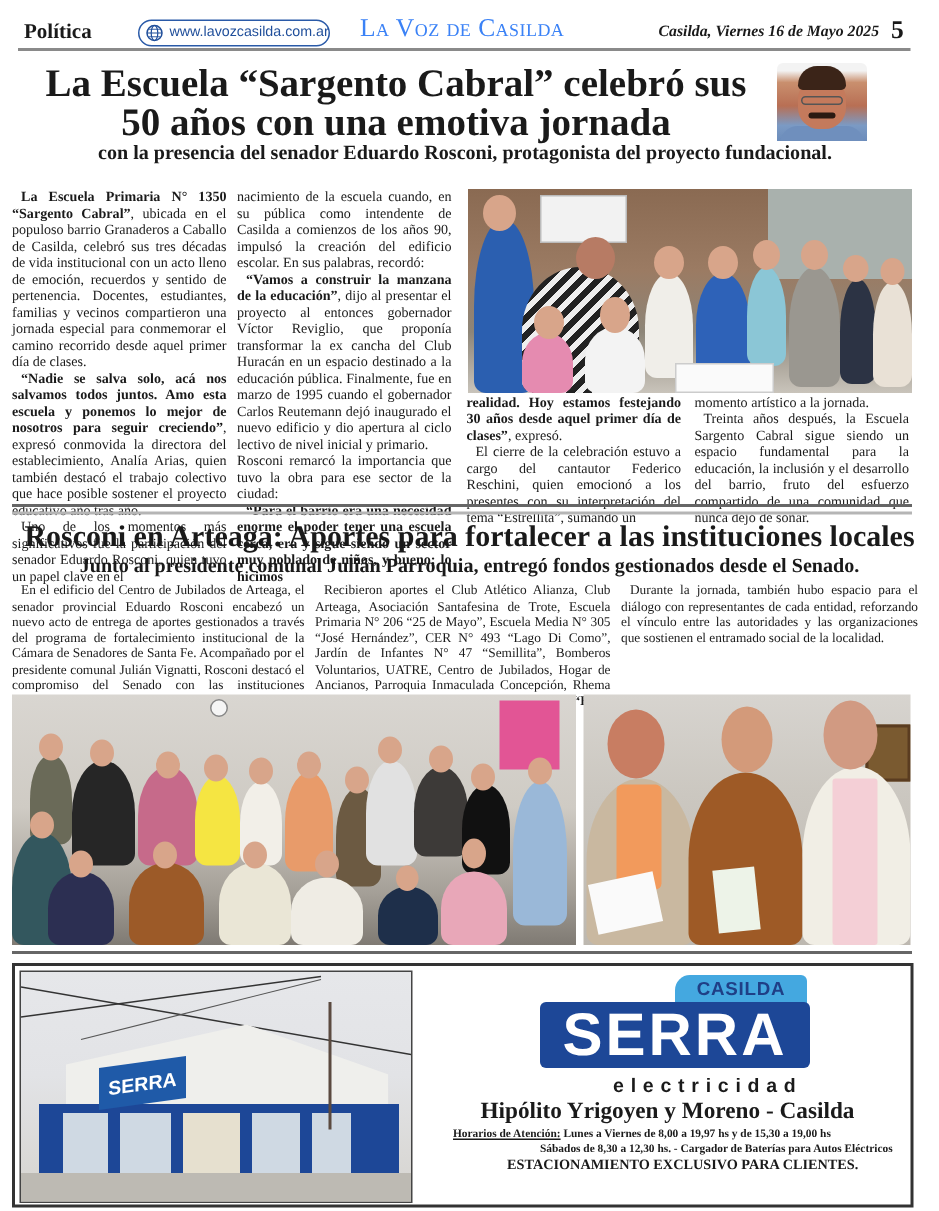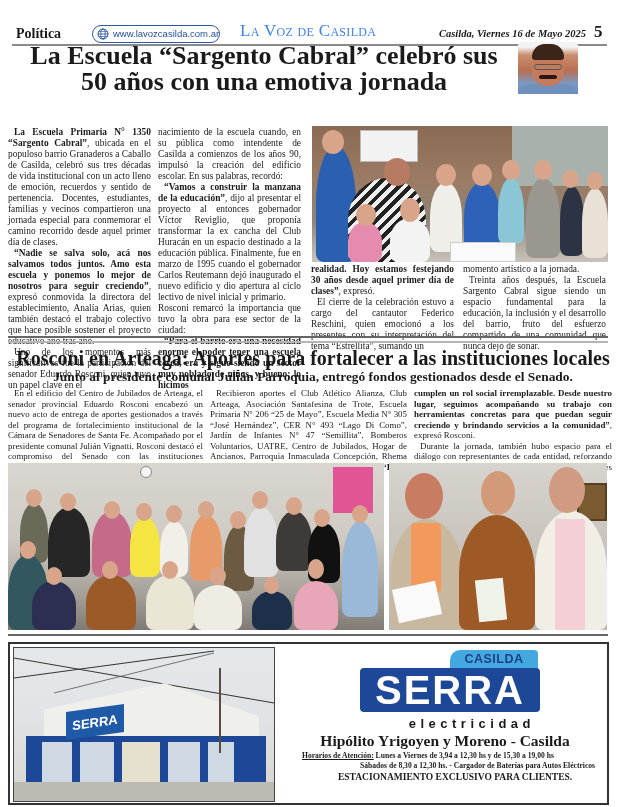--- a/index.html
+++ b/index.html
@@ -1,20 +1,20 @@
 <!DOCTYPE html>
 <html><head>
 <meta charset="utf-8">
 <style>
   * { box-sizing: border-box; margin: 0; padding: 0; }
   html, body { width: 626px; height: 807px; background: #ffffff; overflow: hidden; }
   body { position: relative; font-family: "Liberation Serif", "DejaVu Serif", serif; color: #1a1a1a; }
 
   
-  .hdr { position: absolute; left: 12px; top: 8px; width: 595px; height: 26px; border-bottom: 2px solid #8a8a8a; margin-top: 12px; }
+  .hdr { position: absolute; left: 12px; top: 8px; width: 595px; height: 26px; border-bottom: 2px solid #8a8a8a; }
   .hdr-section { position: absolute; left: 4px; top: 6px; font-weight: bold; font-size: 14px; }
   .hdr-url { position: absolute; left: 80px; top: 5px; height: 18px; width: 128px; border: 1px solid #2a5aa8; border-radius: 9px; color: #1f4e9a; font-family: "Liberation Sans", sans-serif; font-size: 9.5px; line-height: 16px; padding-left: 20px; }
   .hdr-url .globe { position: absolute; left: 4px; top: 2px; width: 12px; height: 12px; }
   .hdr-logo { position: absolute; left: 228px; top: 1px; font-size: 17px; color: #3b82f6; letter-spacing: 0.3px; font-variant: small-caps; }
   .hdr-date { position: absolute; left: 427px; top: 8px; font-style: italic; font-weight: bold; font-size: 10.5px; }
   .hdr-page { position: absolute; left: 582px; top: 2px; font-weight: bold; font-size: 17px; }
 
   
   .a1-title { position: absolute; left: 14px; top: 43px; width: 500px; text-align: center; font-weight: bold; font-size: 26px; line-height: 26px; }
   .byline-photo { position: absolute; left: 518px; top: 42px; width: 60px; height: 52px; background: linear-gradient(180deg,#f3f3f3 0%,#f3f3f3 10%,#c98f6e 25%,#b86f54 55%,#7b9ac4 80%,#6b8cbb 100%); border-radius: 4px 4px 0 0; overflow: hidden; }
@@ -96,20 +96,21 @@
 
 <div class="byline-photo">
   <div class="shirt"></div>
   <div class="face"></div>
   <div class="hair"></div>
   <div class="glasses"></div>
   <div class="mst"></div>
 </div>
 
 <div class="a1-sub">
+  <div>con la presencia del senador Eduardo Rosconi, protagonista del proyecto fundacional.</div>
 </div>
 
 <div class="col a1-c1">
   <p><b>La Escuela Primaria N° 1350 “Sargento Cabral”</b><span>, ubicada en el populoso barrio Granaderos a Caballo de Casilda, celebró sus tres décadas de vida institucional con un acto lleno de emoción, recuerdos y sentido de pertenencia. Docentes, estudiantes, familias y vecinos compartieron una jornada especial para conmemorar el camino recorrido desde aquel primer día de clases.</span></p>
   <p><b>“Nadie se salva solo, acá nos salvamos todos juntos. Amo esta escuela y ponemos lo mejor de nosotros para seguir creciendo”</b><span>, expresó conmovida la directora del establecimiento, Analía Arias, quien también destacó el trabajo colectivo que hace posible sostener el proyecto educativo año tras año.</span></p>
   <p><span>Uno de los momentos más significativos fue la participación del senador Eduardo Rosconi, quien tuvo un papel clave en el</span></p>
 </div>
 
 <div class="col a1-c2">
   <p style="text-indent:0"><span>nacimiento de la escuela cuando, en su pública como intendente de Casilda a comienzos de los años 90, impulsó la creación del edificio escolar. En sus palabras, recordó:</span></p>
@@ -164,21 +165,20 @@
 <div class="a2-title">Rosconi en Arteaga: Aportes para fortalecer a las instituciones locales</div>
 <div class="a2-sub">Junto al presidente comunal Julián Parroquia, entregó fondos gestionados desde el Senado.</div>
 
 <div class="col a2-c1">
   <p><span>En el edificio del Centro de Jubilados de Arteaga, el senador provincial Eduardo Rosconi encabezó un nuevo acto de entrega de aportes gestionados a través del programa de fortalecimiento institucional de la Cámara de Senadores de Santa Fe. Acompañado por el presidente comunal Julián Vignatti, Rosconi destacó el compromiso del Senado con las instituciones intermedias del departamento Caseros.</span></p>
 </div>
 <div class="col a2-c2">
   <p><span>Recibieron aportes el Club Atlético Alianza, Club Arteaga, Asociación Santafesina de Trote, Escuela Primaria N° 206 “25 de Mayo”, Escuela Media N° 305 “José Hernández”, CER N° 493 “Lago Di Como”, Jardín de Infantes N° 47 “Semillita”, Bomberos Voluntarios, UATRE, Centro de Jubilados, Hogar de Ancianos, Parroquia Inmaculada Concepción, Rhema Misión Internacional y el SAMCo local. </span><b>“Estas instituciones</b></p>
 </div>
 <div class="col a2-c3">
-  <p style="text-indent:0"><b>cumplen un rol social irremplazable. Desde nuestro lugar, seguimos acompañando su trabajo con herramientas concretas para que puedan seguir creciendo y brindando servicios a la comunidad”</b><span>, expresó Rosconi.</span></p>
   <p><span>Durante la jornada, también hubo espacio para el diálogo con representantes de cada entidad, reforzando el vínculo entre las autoridades y las organizaciones que sostienen el entramado social de la localidad.</span></p>
 </div>
 
 <div class="photo2">
   <div style="position:absolute;left:325px;top:4px;width:40px;height:46px;background:#e25595;"></div>
   <div style="position:absolute;left:132px;top:3px;width:12px;height:12px;border-radius:50%;background:#f5f5f5;border:1px solid #888;"></div>
 
   <div class="person" style="left:12px;top:40px;width:28px;height:60px;background:#6a6a58;"></div>
   <div class="head" style="left:18px;top:26px;width:16px;height:18px;"></div>
   <div class="person" style="left:40px;top:44px;width:42px;height:70px;background:#262626;"></div>
@@ -250,16 +250,16 @@
     <div class="ad-win" style="left:194px;width:26px;"></div>
     <div class="ad-sign">SERRA</div>
     <div class="ad-tree"></div>
     <div style="position:absolute;left:0;top:134px;width:262px;height:21px;background:#bdbab3;"></div>
   </div>
 
   <div class="ad-logo-top">CASILDA</div>
   <div class="ad-logo-main">SERRA</div>
   <div class="ad-logo-elec">electricidad</div>
   <div class="ad-address">Hipólito Yrigoyen y Moreno - Casilda</div>
-  <div class="ad-hours1"><span class="u">Horarios de Atención:</span><span> Lunes a Viernes de 3,94 a 12,30 hs y de 15,30 a 19,00 hs</span></div>
+  <div class="ad-hours1"><span class="u">Horarios de Atención:</span><span> Lunes a Viernes de 8,00 a 19,97 hs y de 15,30 a 19,00 hs</span></div>
   <div class="ad-hours2">Sábados de 8,30 a 12,30 hs. - Cargador de Baterías para Autos Eléctricos</div>
   <div class="ad-parking">ESTACIONAMIENTO EXCLUSIVO PARA CLIENTES.</div>
 </div>
 
 </body></html>

